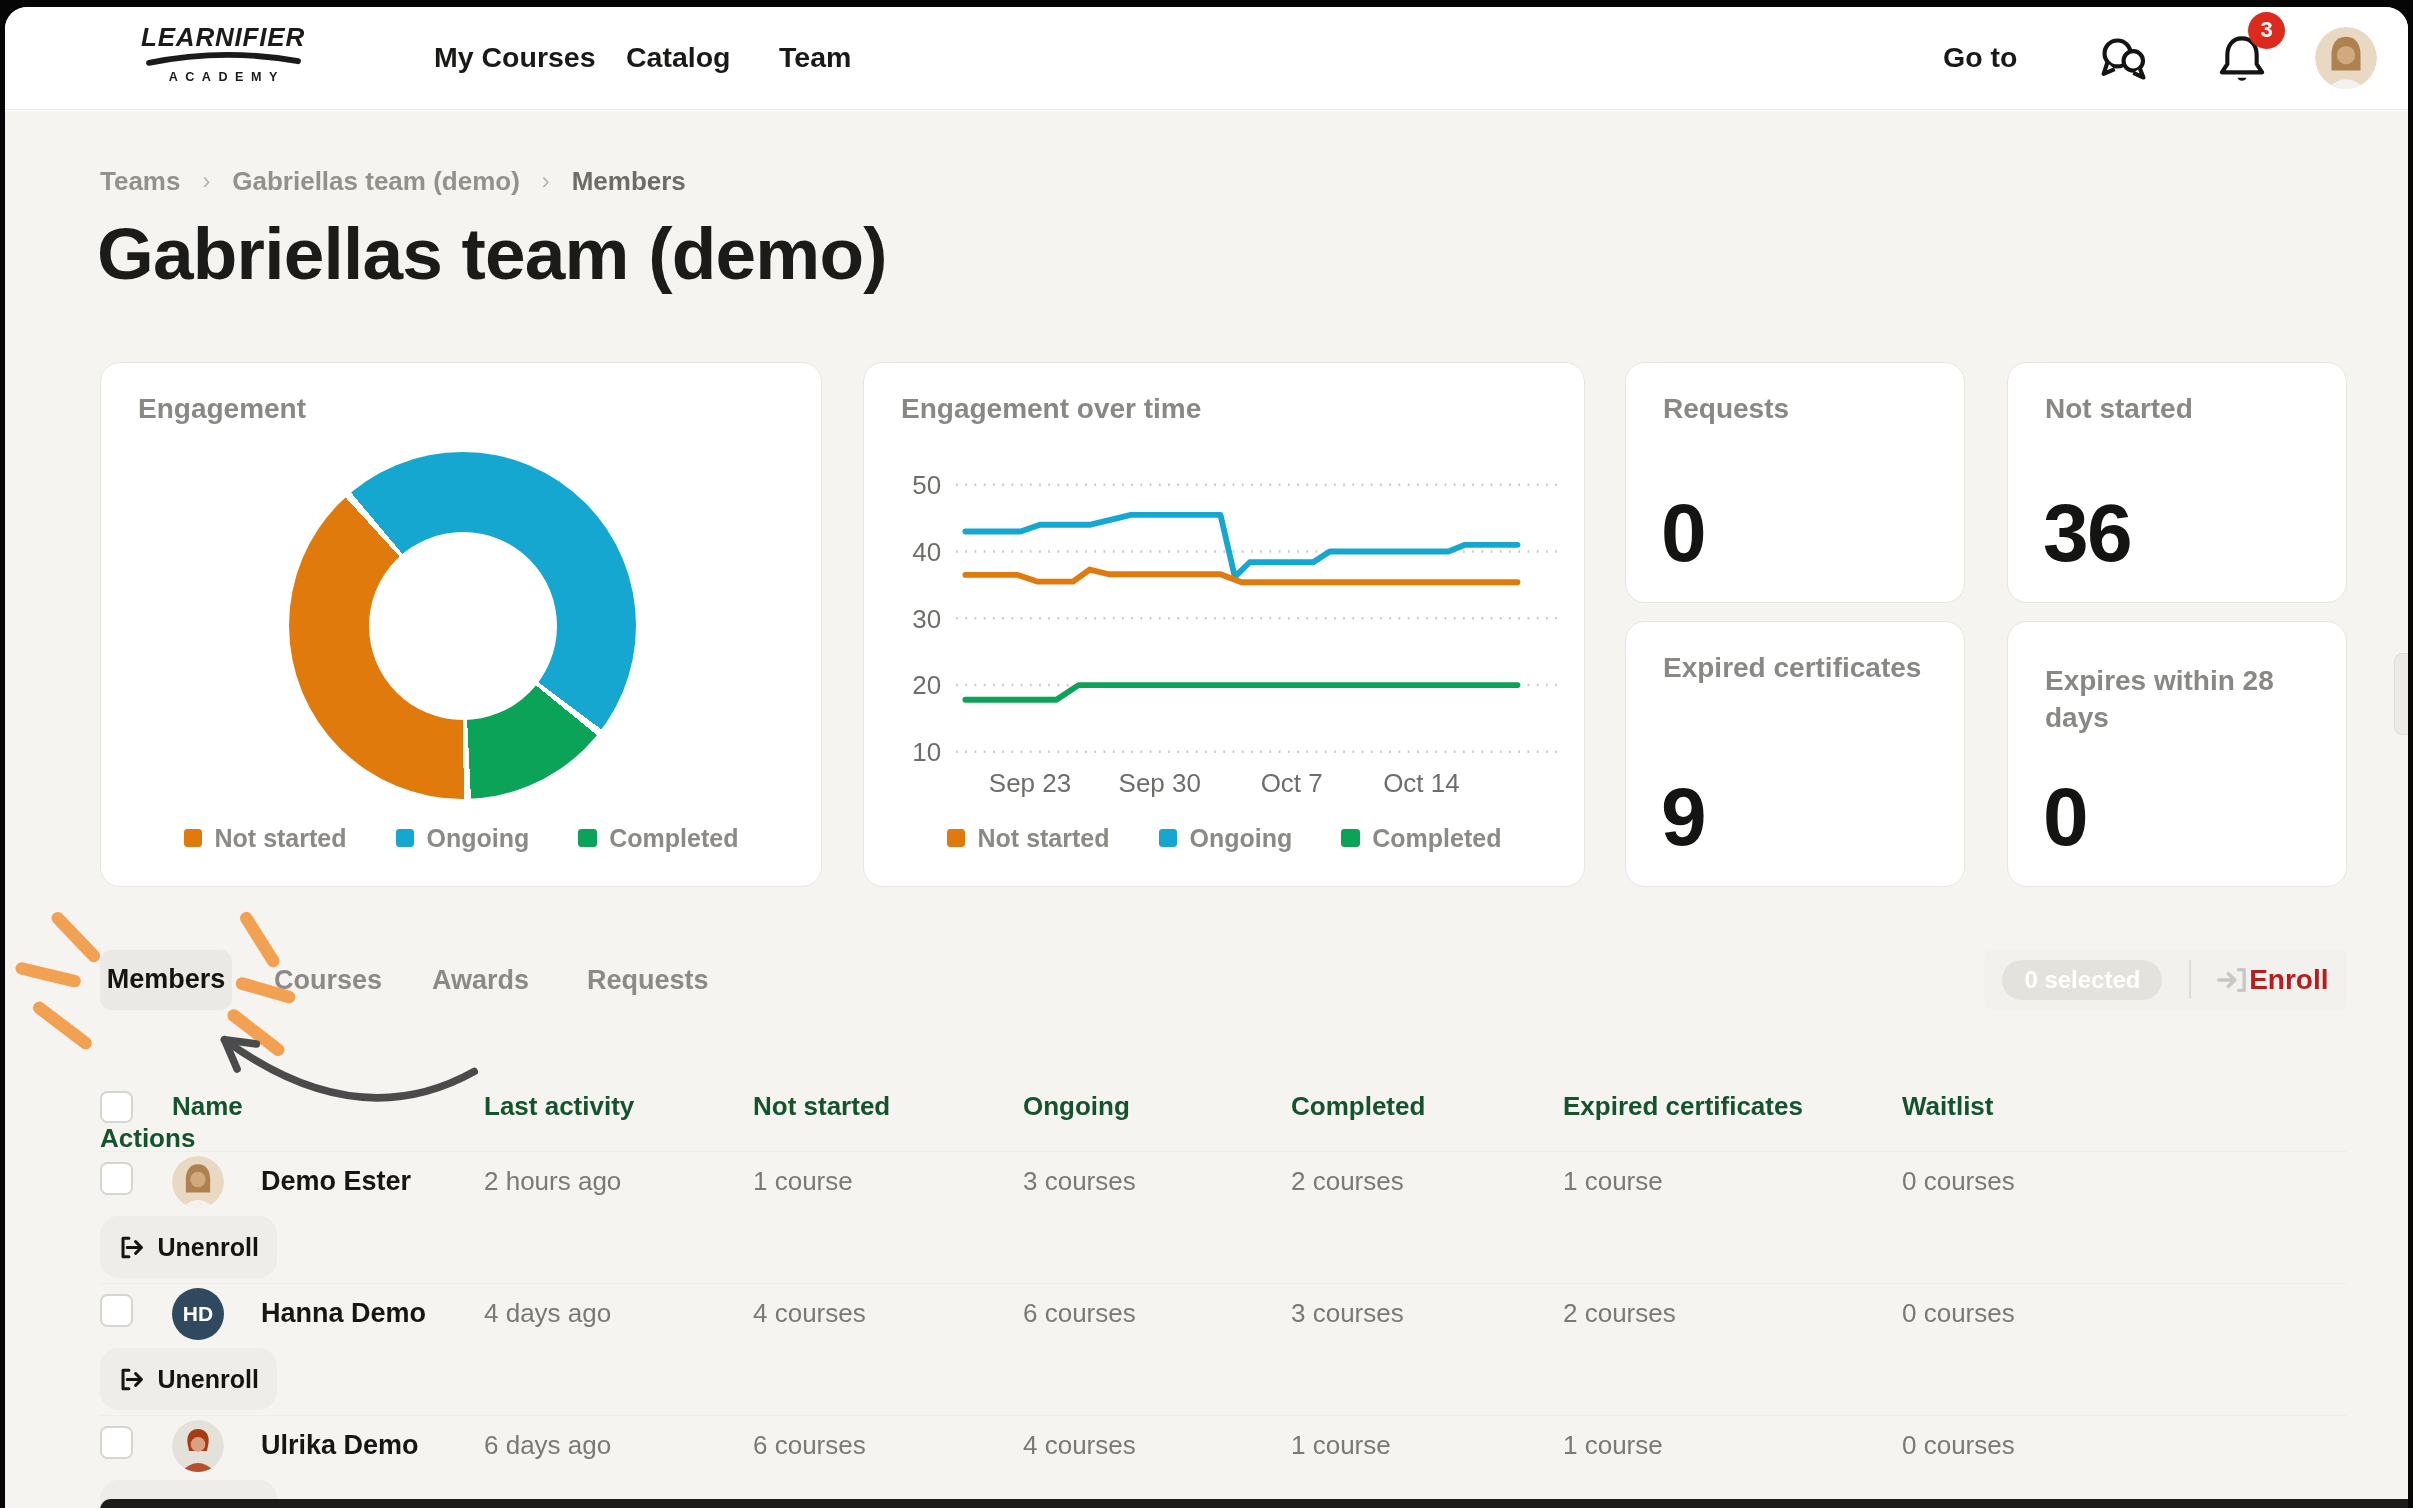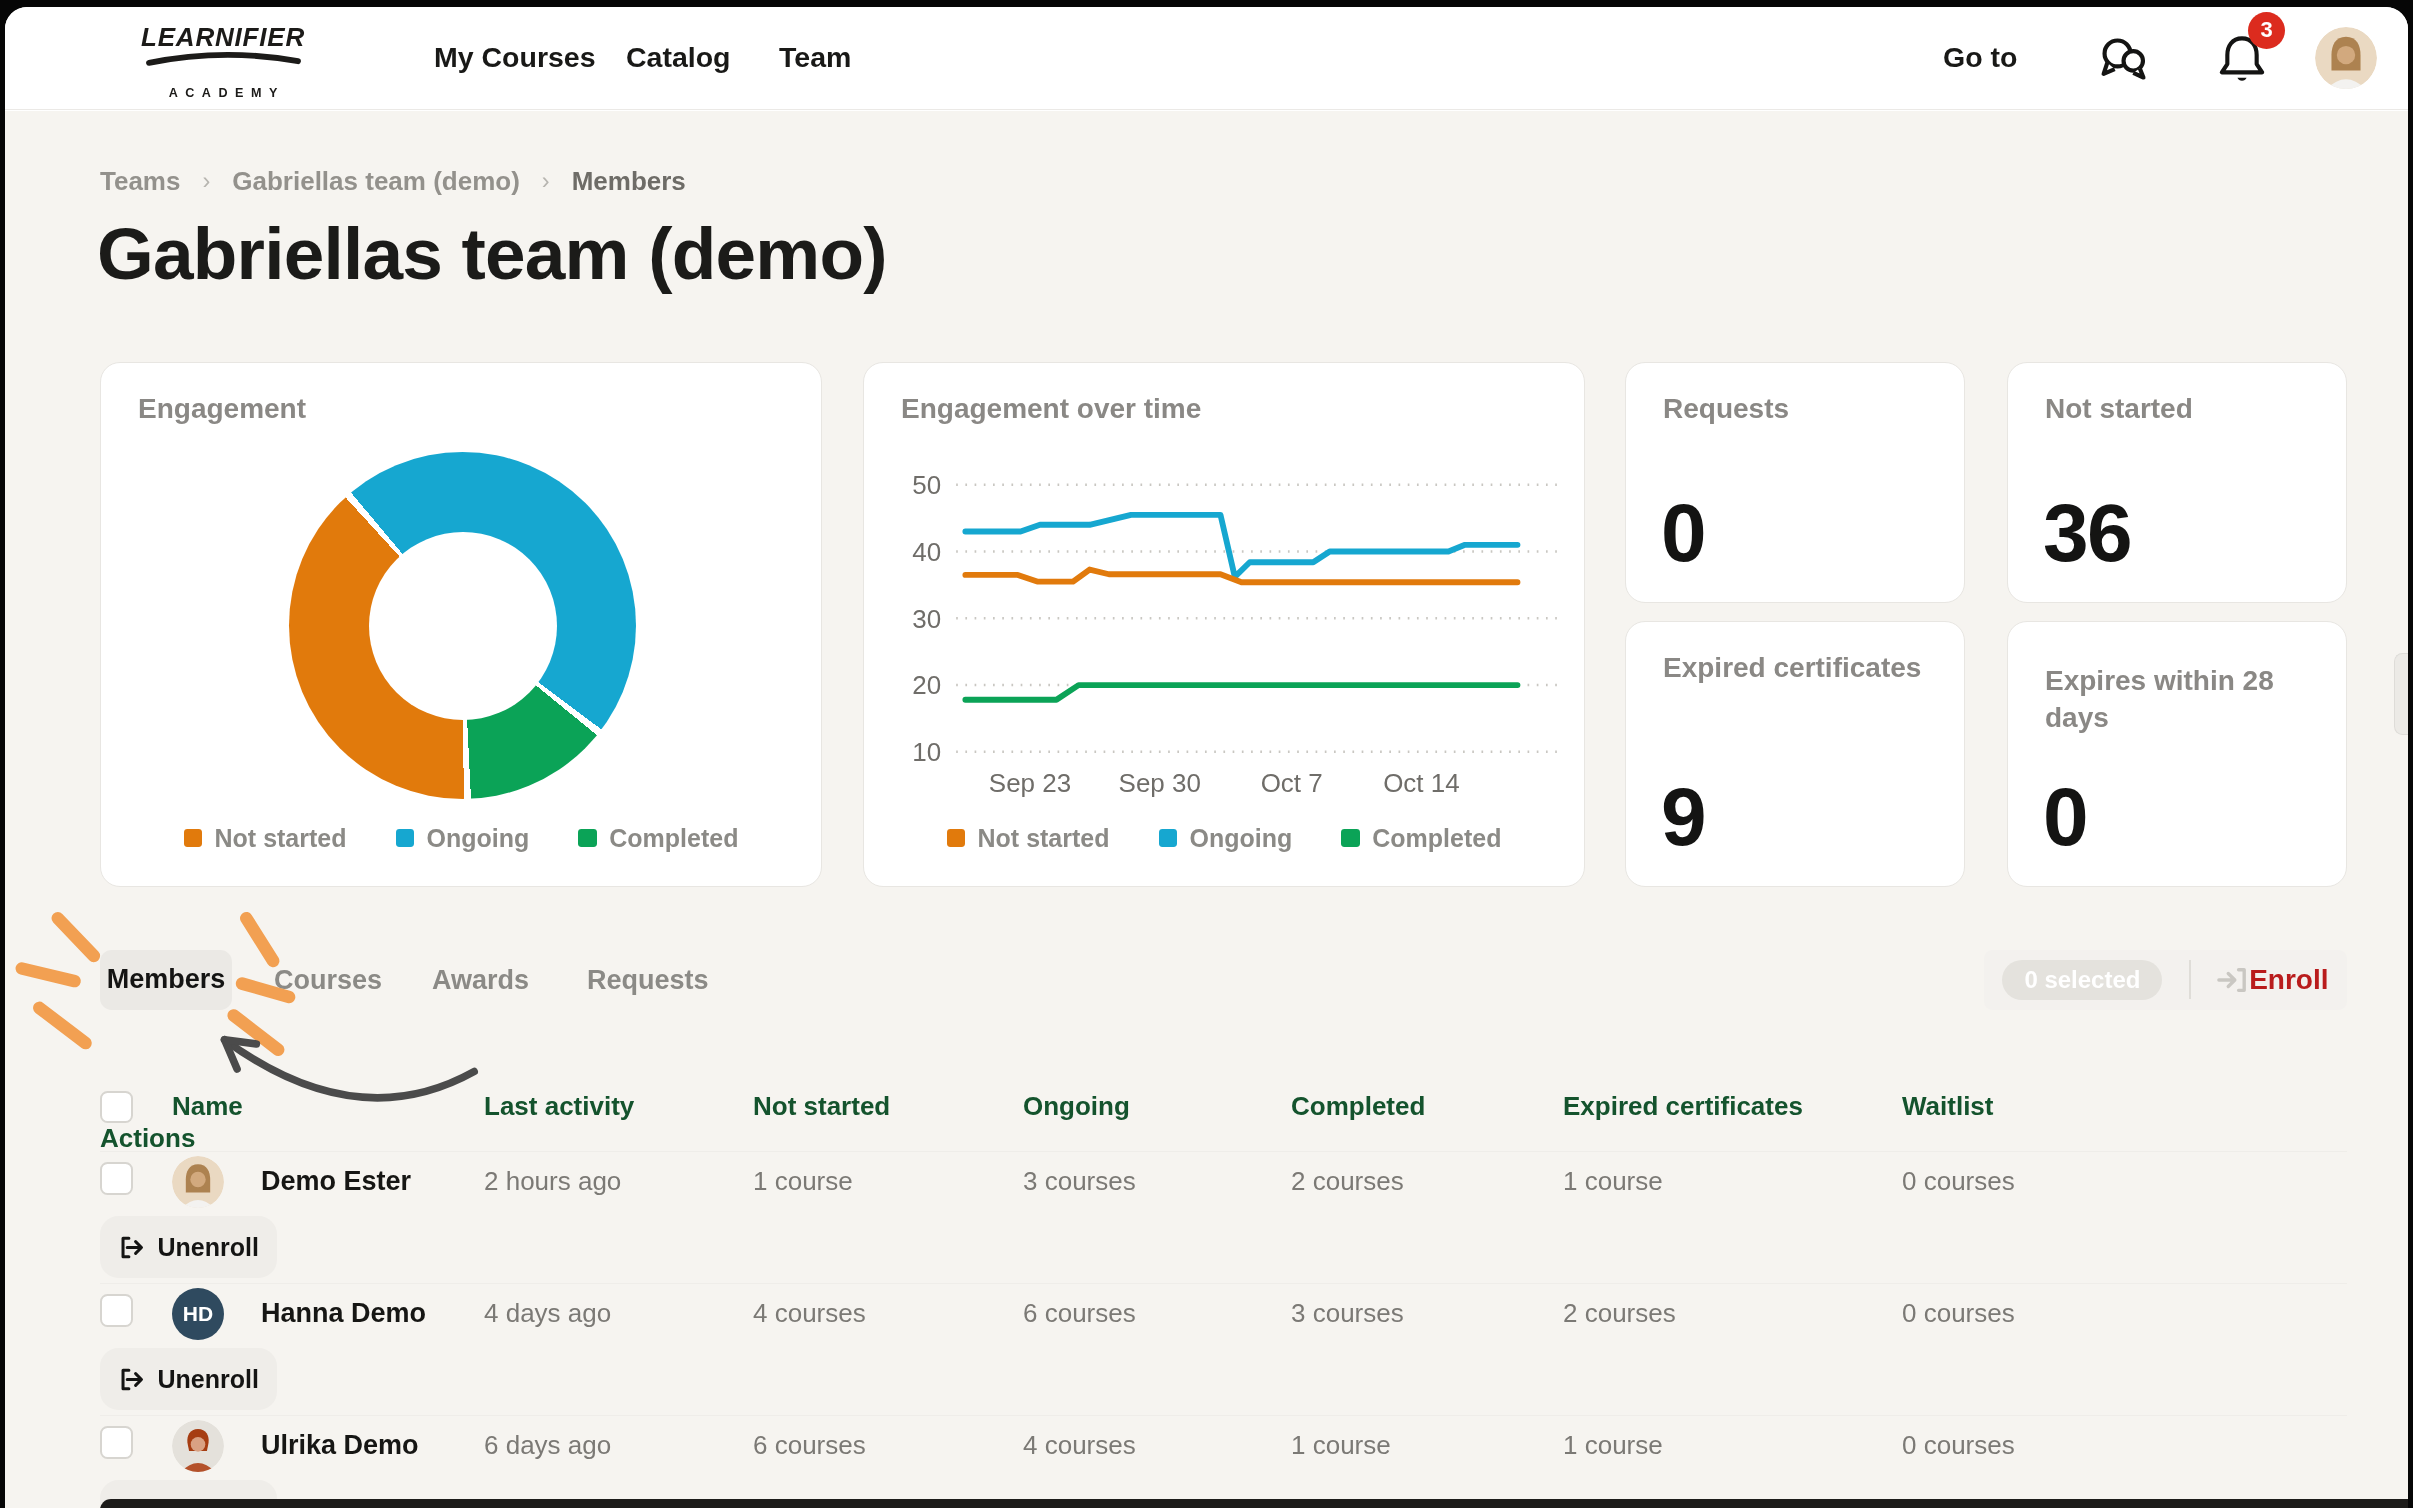--- a/index.html
+++ b/index.html
@@ -6,21 +6,21 @@
   body{width:2413px;height:1508px;background:#060606;position:relative;overflow:hidden;
        font-family:"Liberation Sans",sans-serif;}
   .window{position:absolute;left:5px;right:5px;top:6.7px;bottom:0;background:#fff;
           border-radius:22px 22px 0 0;overflow:hidden;}
   
   .navbar{position:absolute;left:0;right:0;top:0;height:102px;background:#fff;
           border-bottom:1.7px solid #ebe9e6;}
   .logo{position:absolute;left:134px;top:15px;width:168px;text-align:center;color:#1c1b19;}
   .logo-main{font-size:26px;font-weight:800;font-style:italic;letter-spacing:0.8px;}
   .logo-swoosh{display:block;margin:-1.7px auto 0;}
-  .logo-sub{font-size:12.6px;font-weight:700;letter-spacing:7.5px;margin-top:18px;padding-left:7.5px;}
+  .logo-sub{font-size:12.6px;font-weight:700;letter-spacing:7.5px;margin-top:2px;padding-left:7.5px;}
   .nav-item{position:absolute;top:34px;font-size:28.5px;font-weight:700;color:#191917;cursor:pointer;}
   .nav-myc{left:429px}.nav-cat{left:621px}.nav-team{left:774px}
   .goto{position:absolute;left:1938px;top:34px;font-size:28.5px;font-weight:700;color:#191917;}
   .icon-btn{position:absolute;cursor:pointer;}
   .chat-icon{left:2092px;top:27px;}
   .bell-icon{left:2211px;top:25px;}
   .badge{position:absolute;left:2243px;top:5px;width:37px;height:37px;border-radius:50%;
          color:#fff;font-size:22px;font-weight:800;display:flex;align-items:center;justify-content:center;}
   .nav-avatar{position:absolute;left:2310px;top:20px;width:62px;height:62px;border-radius:50%;overflow:hidden;}
   

